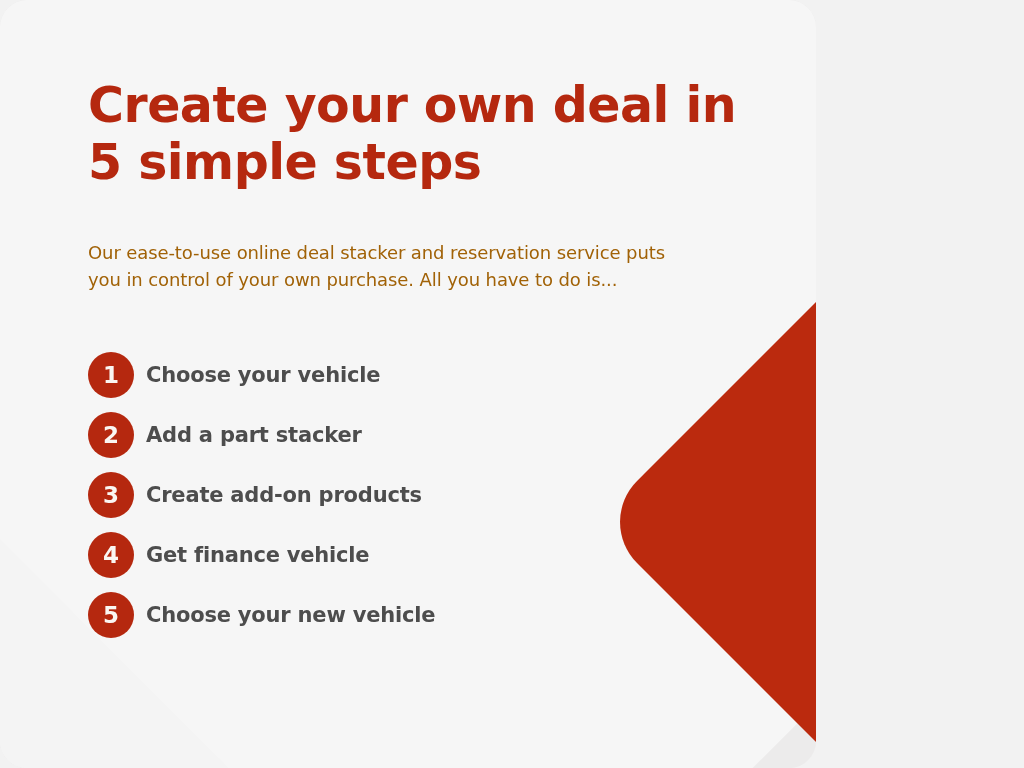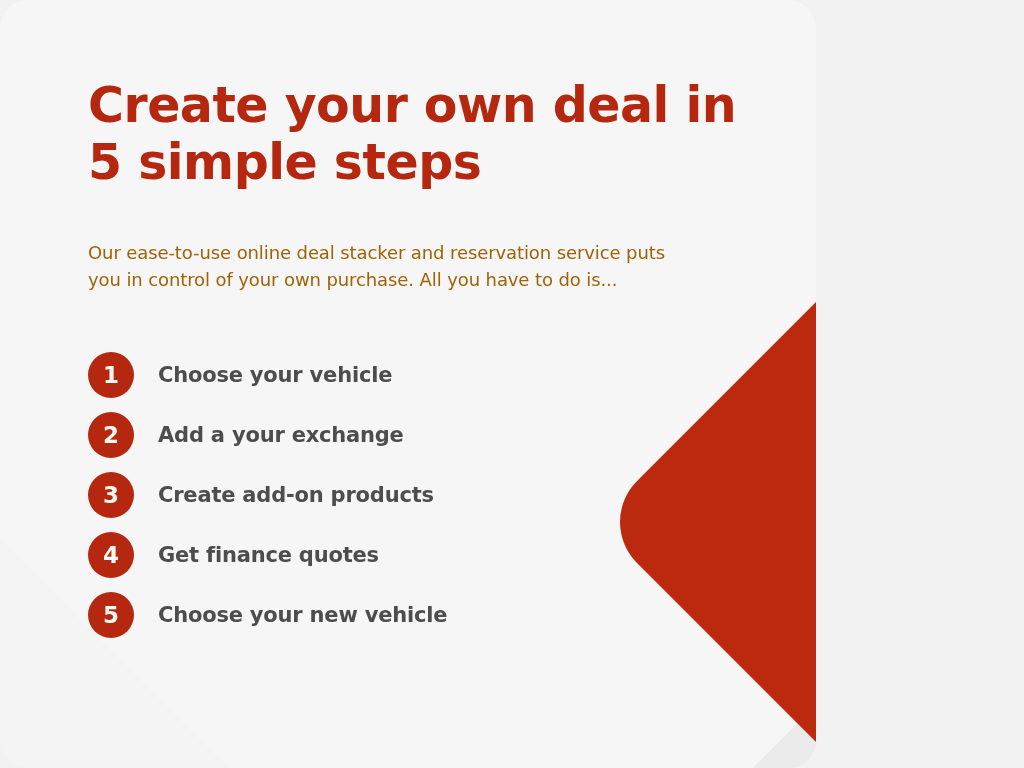--- a/index.html
+++ b/index.html
@@ -136,21 +136,21 @@
     color: #faf6f2;
     font-family: "DejaVu Sans", sans-serif;
     font-size: 23px;
     font-weight: 700;
     display: flex;
     align-items: center;
     justify-content: center;
     line-height: 1;
   }
   .step-label {
-    margin-left: 24px;
+    margin-left: 12px;
     color: #4d4d4d;
     font-family: "DejaVu Sans", sans-serif;
     font-size: 21px;
     font-weight: 700;
     letter-spacing: -0.2px;
     white-space: nowrap;
   }
 </style>
 </head>
 <body>
@@ -182,29 +182,29 @@
 you in control of your own purchase.  All you have to do is...</p>
   </div>
 
   <ul class="steps">
     <li class="step-item">
       <span class="step-badge">1</span>
       <span class="step-label">Choose your vehicle</span>
     </li>
     <li class="step-item">
       <span class="step-badge">2</span>
-      <span class="step-label">Add a your exchange</span>
+      <span class="step-label">Add a part stacker</span>
     </li>
     <li class="step-item">
       <span class="step-badge">3</span>
       <span class="step-label">Create add-on products</span>
     </li>
     <li class="step-item">
       <span class="step-badge">4</span>
-      <span class="step-label">Get finance quotes</span>
+      <span class="step-label">Get finance vehicle</span>
     </li>
     <li class="step-item">
       <span class="step-badge">5</span>
       <span class="step-label">Choose your new vehicle</span>
     </li>
   </ul>
 
 </div>
 
 </body></html>

